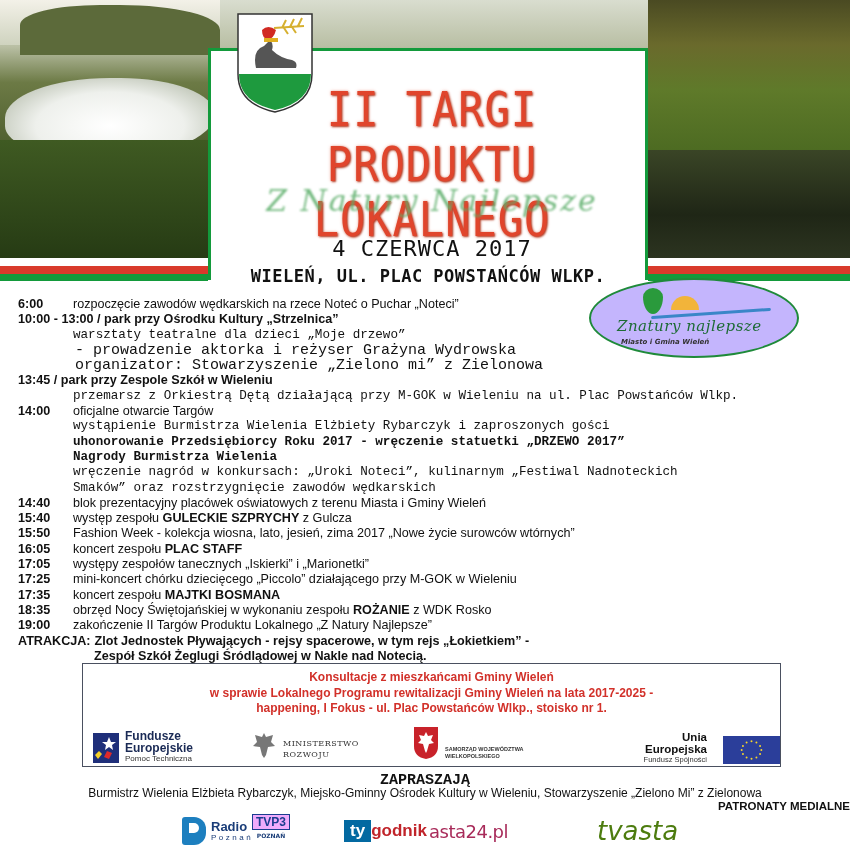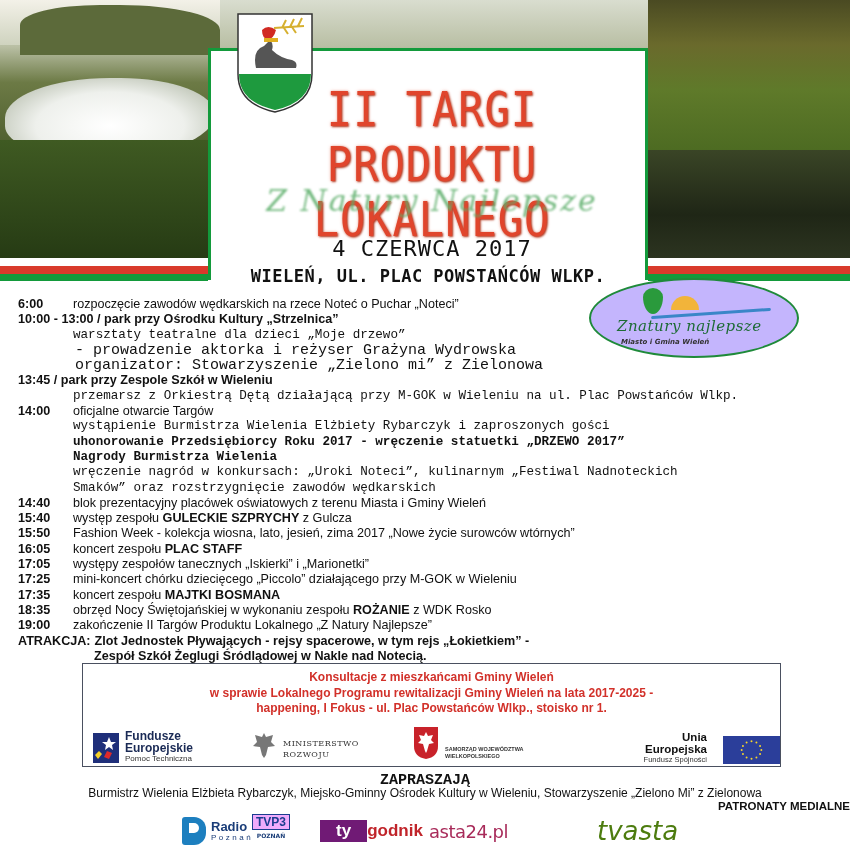--- a/index.html
+++ b/index.html
@@ -101,21 +101,21 @@
   .radio { left: 150px; margin-left: 32px; }
   .radio .r { width: 24px; height: 28px; background: #1d7fbf; border-radius: 3px 12px 12px 3px; position: relative; }
   .radio .r::after { content: ""; position: absolute; left: 7px; top: 6px; width: 10px; height: 10px; background: #fff; border-radius: 0 6px 6px 0; }
   .radio .t { margin-left: 5px; font-family: "Liberation Sans", sans-serif; }
   .radio .t .a { font-size: 13px; font-weight: bold; color: #1a3d78; line-height: 13px; }
   .radio .t .b { font-size: 8px; letter-spacing: 2.5px; color: #1a3d78; }
   .tvp { left: 252px; flex-direction: column; }
   .tvp .box { border: 1.5px solid #1a3d8f; color: #1a3d8f; font-family: "Liberation Sans", sans-serif; font-weight: bold; font-size: 12px; padding: 0 3px; line-height: 14px; background: #f0abfc; }
   .tvp .b { font-size: 6px; color: #1a3d78; font-weight: bold; margin-top: 2px; }
   .tyg { left: 320px; }
-  .tyg .box { background: #701a75; color: #fff; font-family: "Liberation Sans", sans-serif; font-weight: bold; font-size: 17px; padding: 0 16px; line-height: 22px; }
+  .tyg .box { background: #0369a1; color: #fff; font-family: "Liberation Sans", sans-serif; font-weight: bold; font-size: 17px; padding: 0 6px; line-height: 22px; margin-left: 24px; }
   .tyg .rest { color: #c0242a; font-family: "Liberation Sans", sans-serif; font-weight: bold; font-size: 17px; }
   .asta { left: 429px; font-family: "DejaVu Sans", sans-serif; font-size: 18px; color: #a82b5a; letter-spacing: -0.5px; }
   .tvasta { left: 597px; font-family: "DejaVu Sans", sans-serif; font-size: 26px; color: #4d7c0f; font-style: italic; }
 </style>
 </head>
 <body>
 
 <div class="photo">
   <div class="sky"></div>
   <div class="trees-left"></div>

